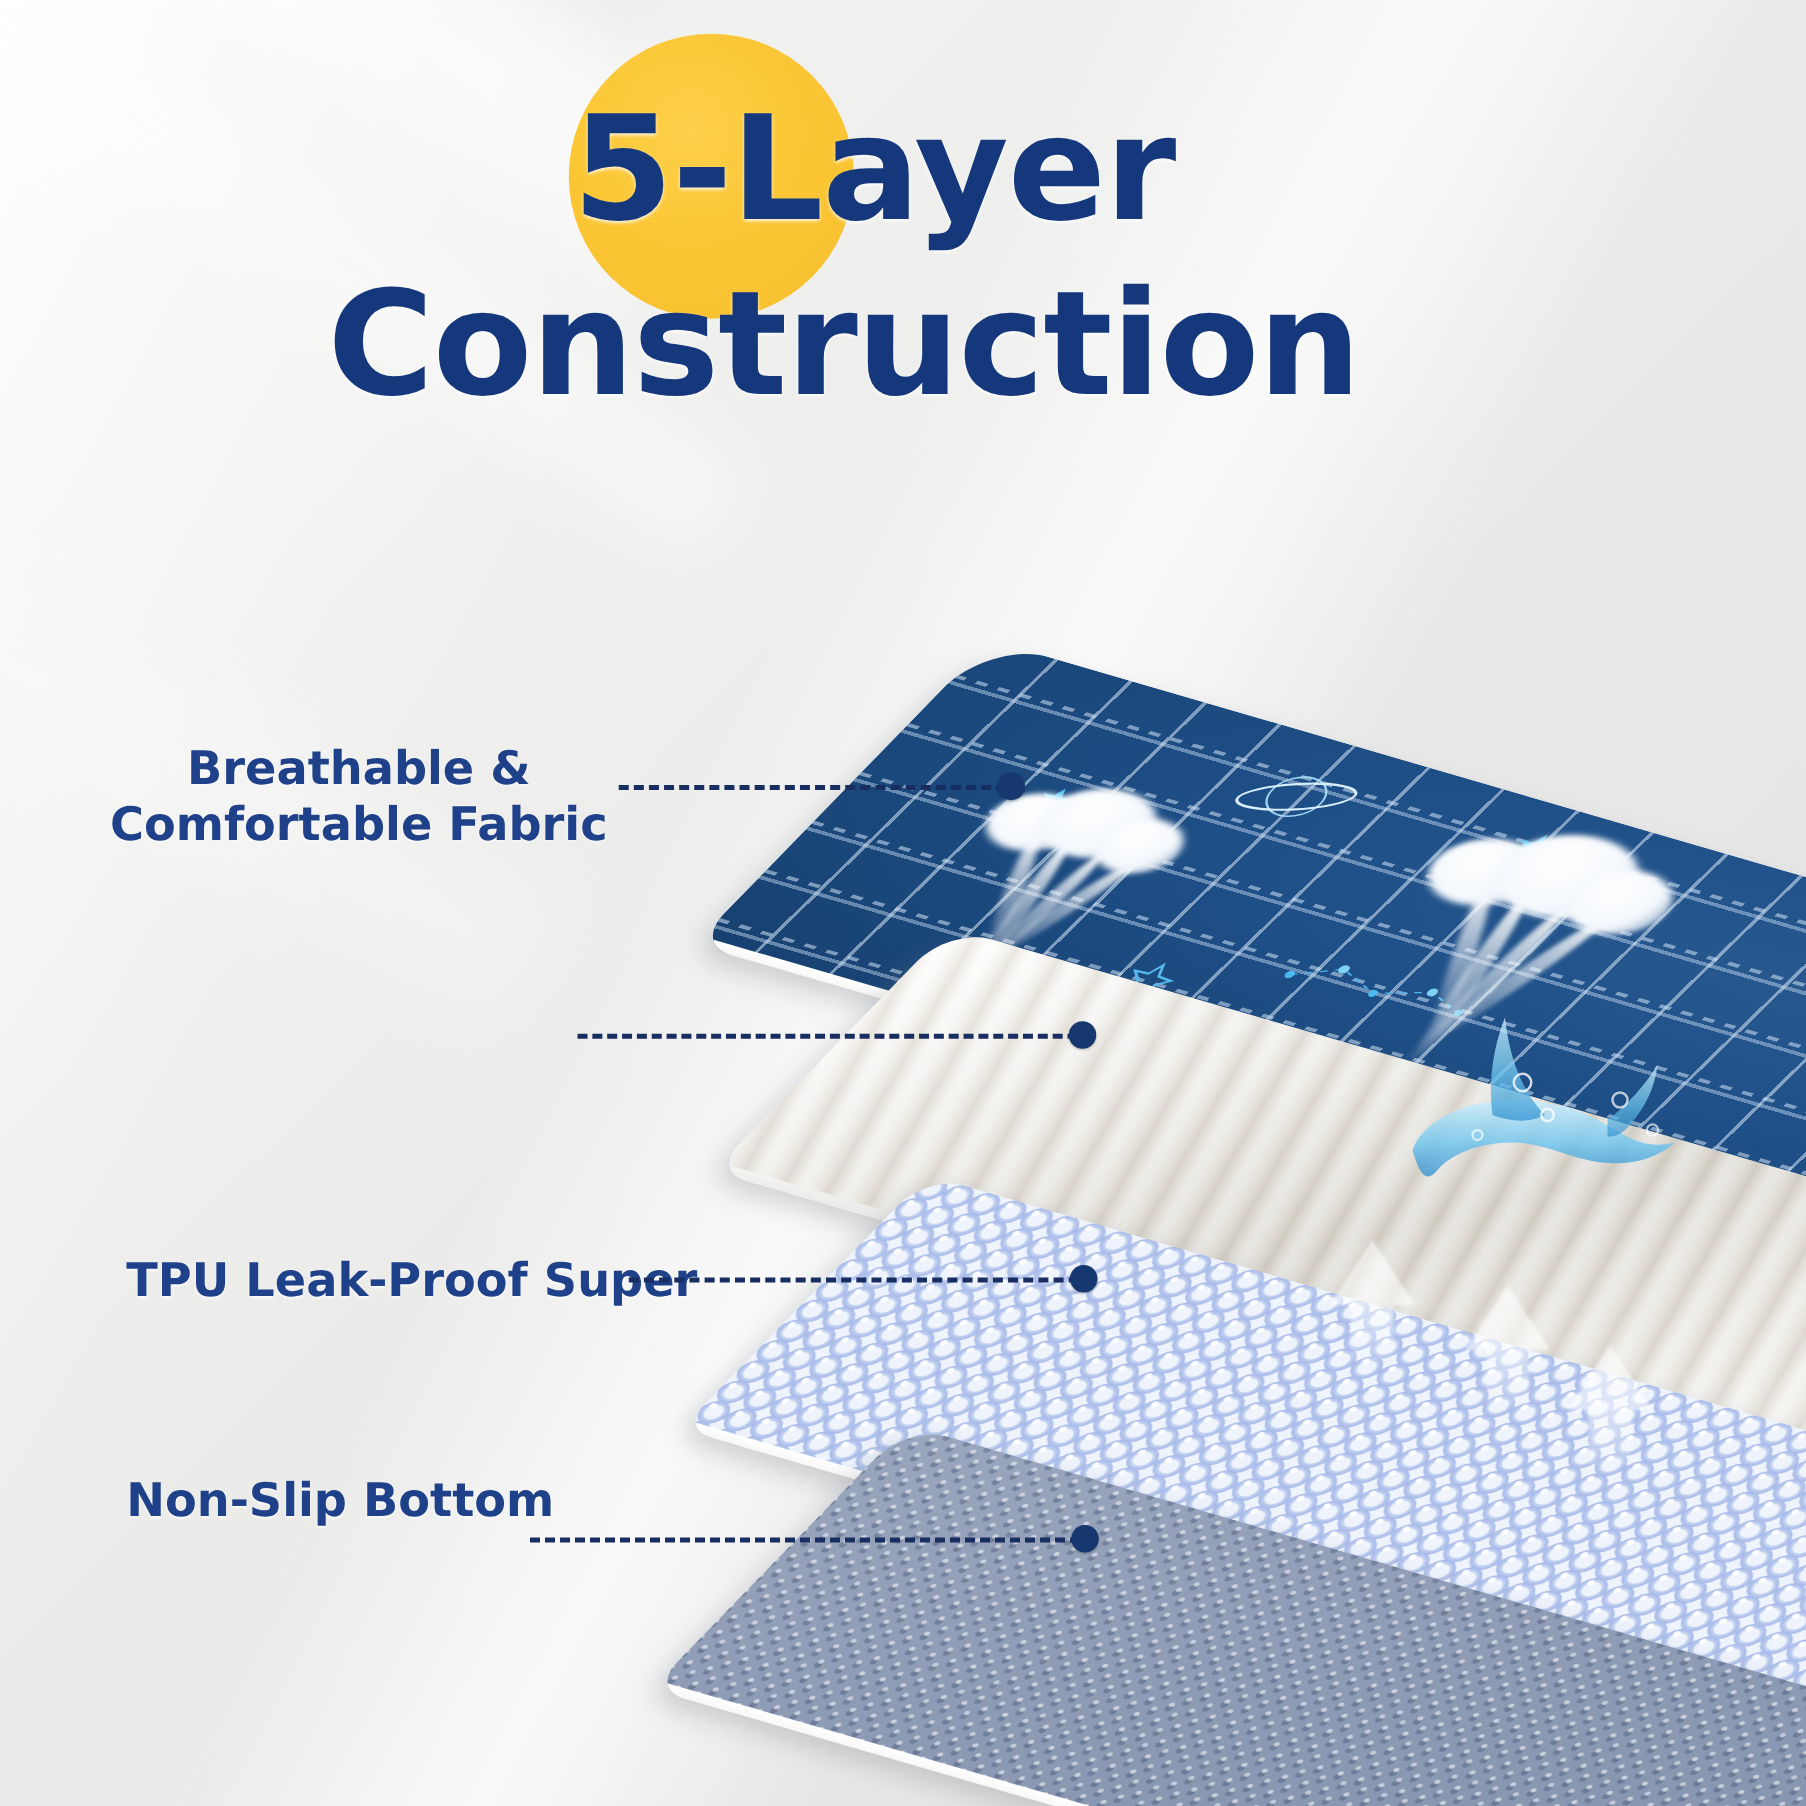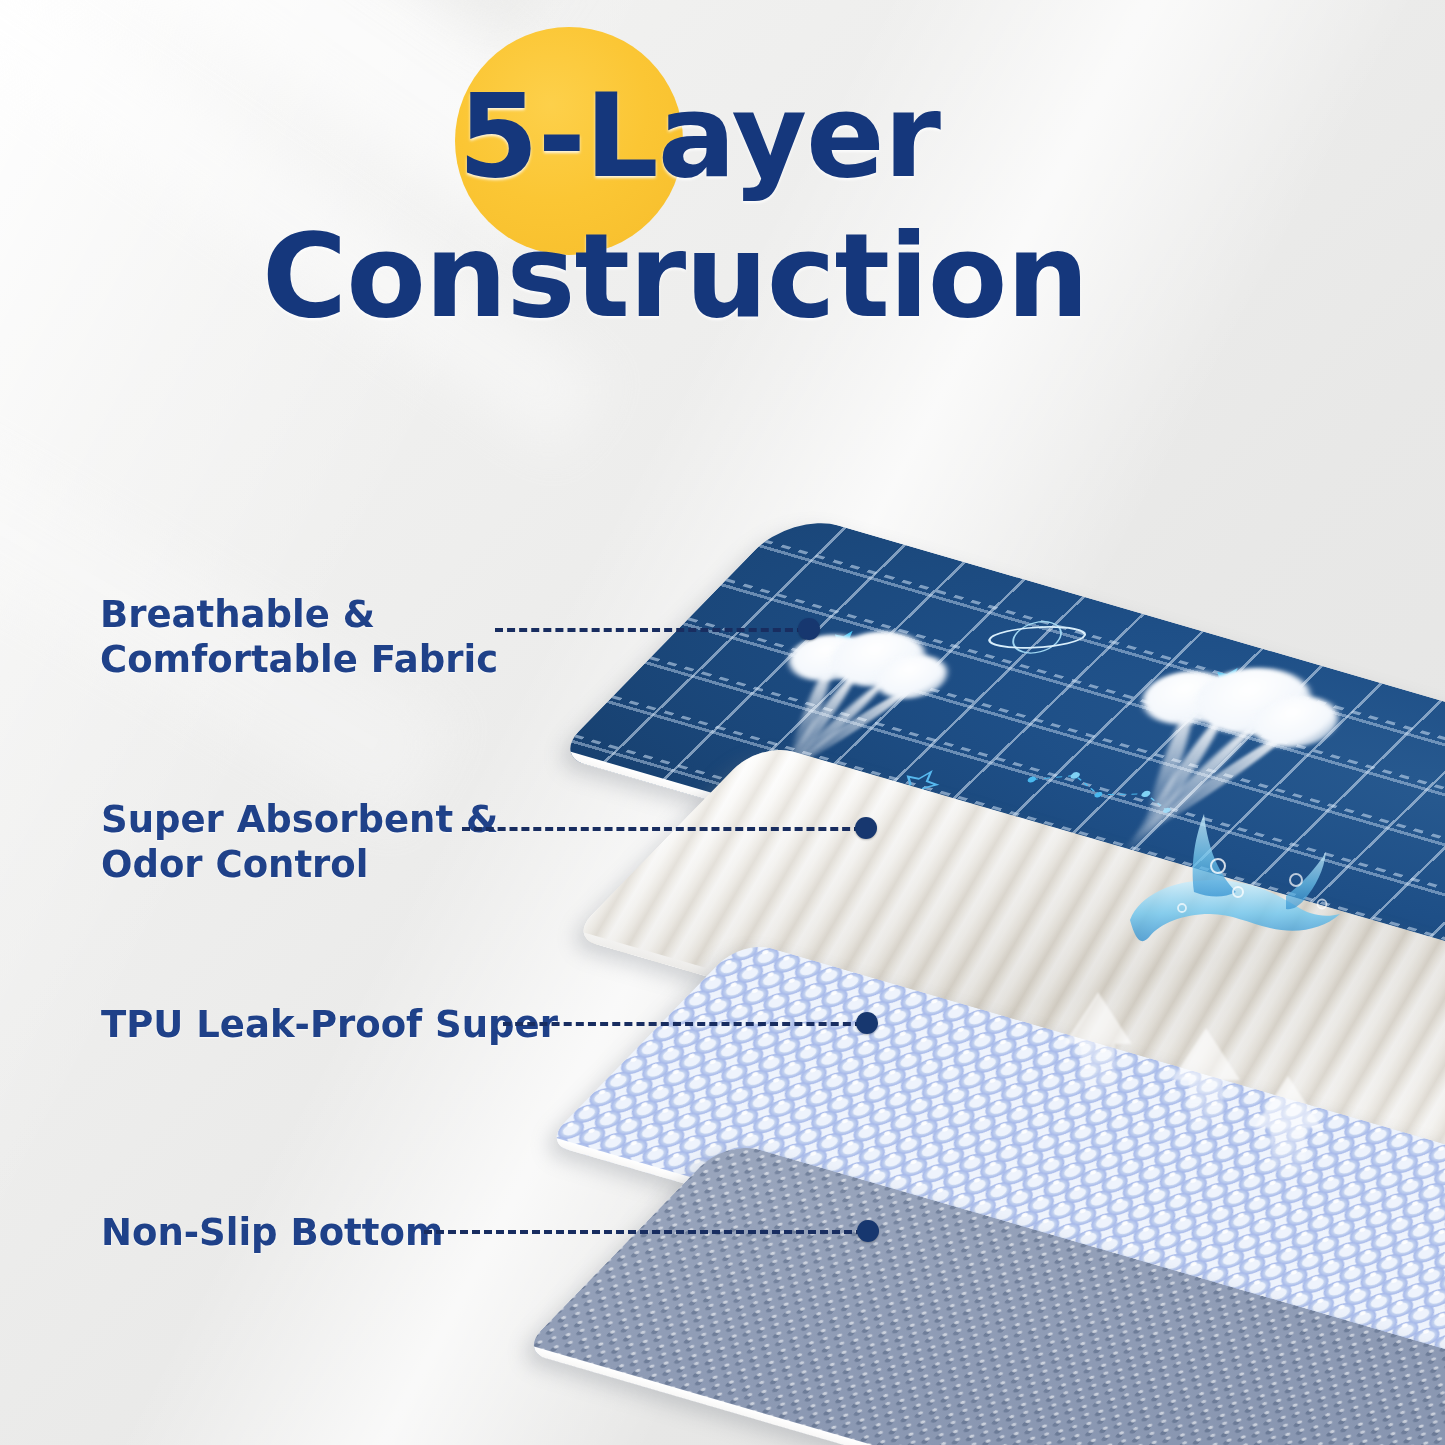--- a/index.html
+++ b/index.html
@@ -290,39 +290,35 @@
     </div>
 
     <div class="layer" id="layer4" style="left:726px;top:1140px;">
       <div class="sheet">
         <div class="edge"></div>
       </div>
     </div>
 
   </div>
 
-  <div class="callout" style="left:100px;top:592px;">
+  <div class="callout" style="left:88px;top:592px;text-align:center;">
     <div class="txt">Breathable &amp;
 Comfortable Fabric</div>
   </div>
   <div class="leader" style="left:495px;top:628px;width:310px;"></div>
   <div class="leader-dot" style="left:798px;top:618px;background:#17376f;"></div>
 
-  <div class="callout" style="left:101px;top:797px;">
-    <div class="txt">Super Absorbent &amp;
-Odor Control</div>
-  </div>
   <div class="leader" style="left:462px;top:827px;width:400px;"></div>
   <div class="leader-dot" style="left:855px;top:817px;"></div>
 
   <div class="callout" style="left:101px;top:1002px;">
     <div class="txt">TPU Leak-Proof Super</div>
   </div>
   <div class="leader" style="left:503px;top:1022px;width:360px;"></div>
   <div class="leader-dot" style="left:856px;top:1012px;"></div>
 
-  <div class="callout" style="left:101px;top:1210px;">
+  <div class="callout" style="left:101px;top:1178px;">
     <div class="txt">Non-Slip Bottom</div>
   </div>
   <div class="leader" style="left:424px;top:1230px;width:440px;"></div>
   <div class="leader-dot" style="left:857px;top:1220px;"></div>
 
 </div>
 
 </body></html>

